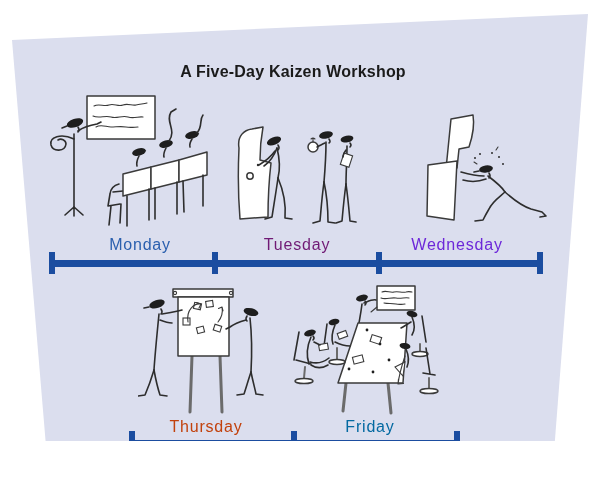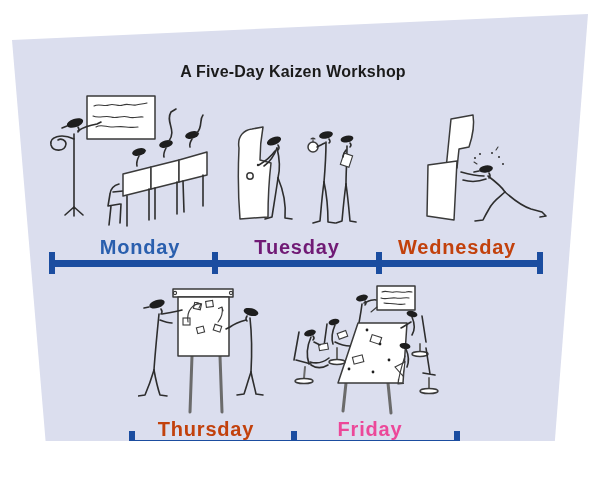--- a/index.html
+++ b/index.html
@@ -2,21 +2,21 @@
 <html><head>
 <meta charset="utf-8">
 <style>
   html,body{margin:0;padding:0;}
   body{background:#fff;font-family:"Liberation Sans","DejaVu Sans",sans-serif;}
   #stage{position:relative;width:600px;height:441px;background:#fff;overflow:hidden;}
   #panel-svg{position:absolute;left:0;top:0;}
   .scene{position:absolute;}
   .title{position:absolute;transform:translateX(-50%);font-size:16px;font-weight:bold;
          color:#1a1a1a;white-space:nowrap;letter-spacing:.2px;}
-  .day-label{position:absolute;transform:translateX(-50%);font-size:20px;font-weight:700;
+  .day-label{position:absolute;transform:translateX(-50%);font-size:16px;font-weight:400;
          color:#2a5fae;white-space:nowrap;letter-spacing:.8px;}
   .tl-bar{position:absolute;height:7px;background:#1b4da0;}
   .tl-tick{position:absolute;width:6px;height:22px;background:#1b4da0;}
   .ink{stroke:#2d2d2d;stroke-width:1.6;fill:none;stroke-linecap:round;stroke-linejoin:round;}
   .ink-thin{stroke:#3a3a3a;stroke-width:1.1;fill:none;stroke-linecap:round;stroke-linejoin:round;}
   .white-shape{fill:#ffffff;stroke:#3a3a3a;stroke-width:1.5;stroke-linejoin:round;}
   .note{fill:#ffffff;stroke:#3a3a3a;stroke-width:1.1;}
   .cap{fill:#1e1e1e;stroke:none;}
   .furn{stroke:#6b6b6b;fill:none;stroke-linecap:round;}
 </style>
@@ -217,30 +217,30 @@
       <ellipse class="white-shape" cx="146" cy="119" rx="9" ry="2.6" stroke-width="1.2"></ellipse>
       <ellipse class="cap" cx="122" cy="74" rx="5.5" ry="3" transform="rotate(10 122 74)"></ellipse>
       <path class="ink" d="M123,77 C126,84 126,90 124,95"></path>
       <path class="ink-thin" d="M122,84 C118,96 116,104 115,112 M115,112 l5.5,-0.5 M115,112 l0.5,-5"></path>
     </g>
   </svg>
 
   <div>
     <div class="day-label" style="left: 140px; top: 236px; color: rgb(42, 95, 174);">Monday</div>
     <div class="day-label" style="left: 297px; top: 236px; color: #701a75;">Tuesday</div>
-    <div class="day-label" style="left: 457px; top: 236px; color: #c2410c;">Wednesday</div>
+    <div class="day-label" style="left: 457px; top: 236px; color: #6d28d9;">Wednesday</div>
     <div class="tl-bar" style="left: 49px; top: 260px; width: 494px; background-color: rgb(27, 77, 160);"></div>
     <div class="tl-tick" style="left: 49px; top: 252px; background-color: rgb(27, 77, 160);"></div>
     <div class="tl-tick" style="left: 212px; top: 252px; background-color: rgb(27, 77, 160);"></div>
     <div class="tl-tick" style="left: 376px; top: 252px; background-color: rgb(27, 77, 160);"></div>
     <div class="tl-tick" style="left: 537px; top: 252px; background-color: rgb(27, 77, 160);"></div>
   </div>
 
   <div>
     <div class="day-label" style="left: 206px; top: 418px; color: #c2410c;">Thursday</div>
-    <div class="day-label" style="left: 370px; top: 418px; color: #ec4899;">Friday</div>
+    <div class="day-label" style="left: 370px; top: 418px; color: #0369a1;">Friday</div>
     <div class="tl-bar" style="left: 129px; top: 440px; width: 331px; background-color: rgb(27, 77, 160);"></div>
     <div class="tl-tick" style="left: 129px; top: 431px; background-color: rgb(27, 77, 160);"></div>
     <div class="tl-tick" style="left: 291px; top: 431px; background-color: rgb(27, 77, 160);"></div>
     <div class="tl-tick" style="left: 454px; top: 431px; background-color: rgb(27, 77, 160);"></div>
   </div>
 
 </div>
 
 </body></html>

